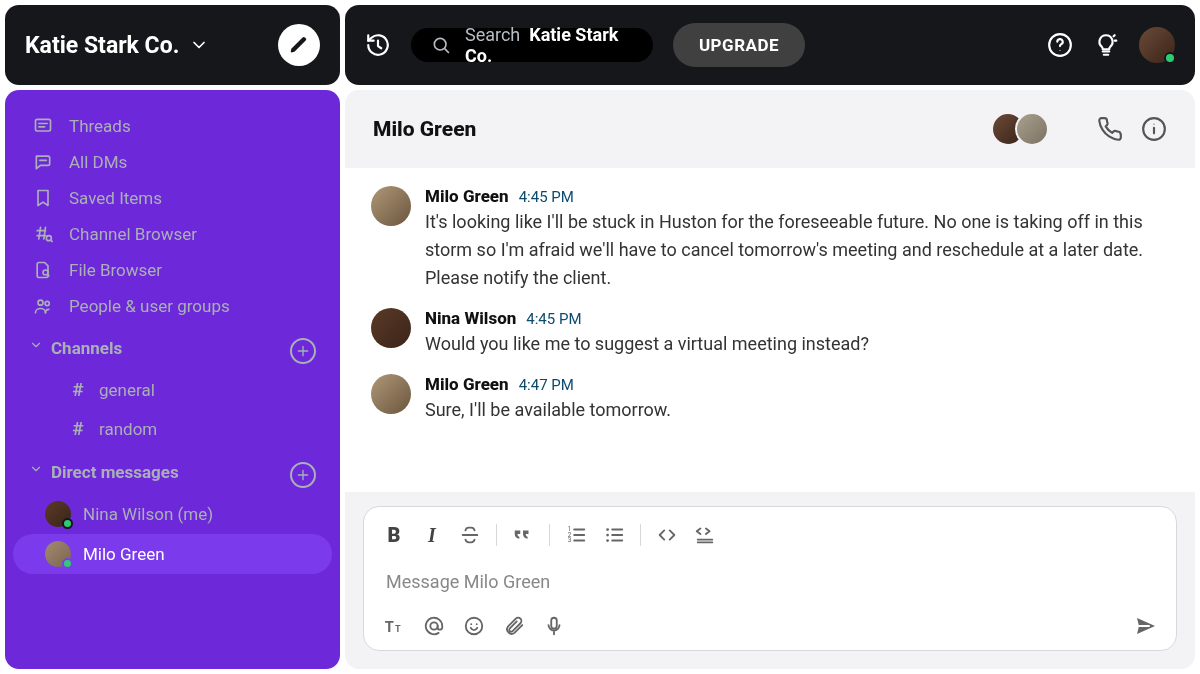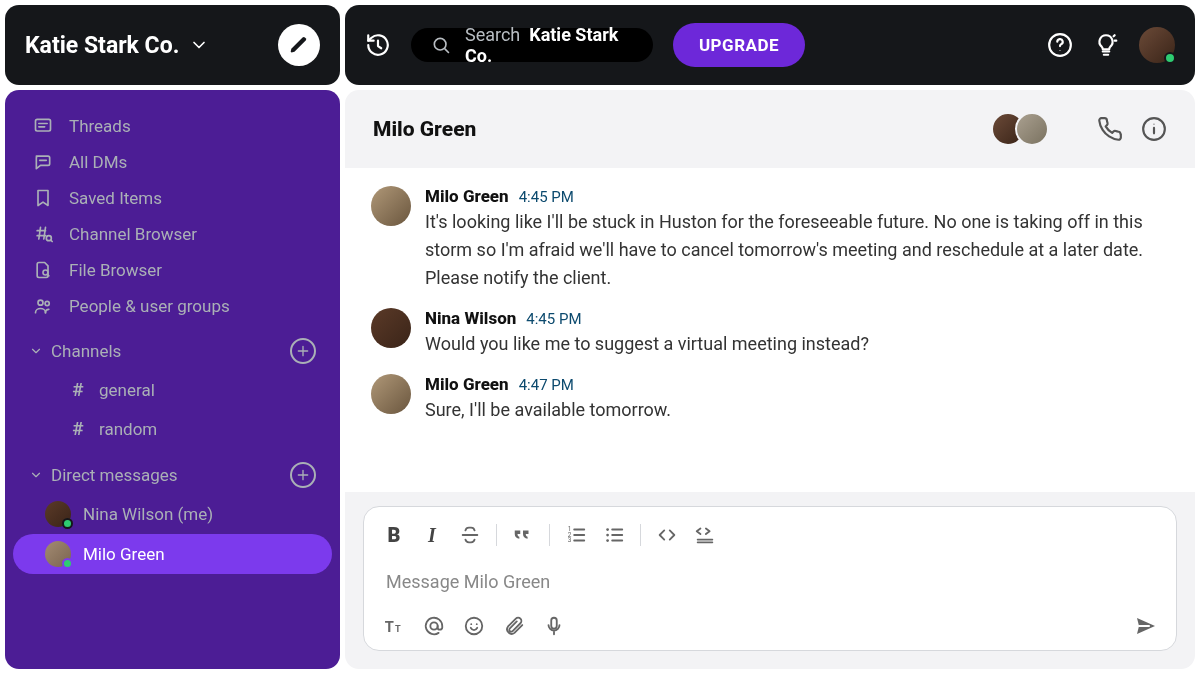--- a/index.html
+++ b/index.html
@@ -7,26 +7,26 @@
   .app { display: flex; width: 100%; height: 100%; }
 
   
   .left { width: 345px; display: flex; flex-direction: column; flex-shrink: 0; }
   .workspace-header { background: #15171A; color: #fff; height: 80px; border-radius: 14px; margin: 5px; display: flex; align-items: center; padding: 0 20px; }
   .workspace-name { font-size: 23px; font-weight: 700; flex: 1; display: flex; align-items: center; gap: 10px; }
   .chevron { width: 20px; height: 20px; }
   .compose-btn { width: 42px; height: 42px; background: #fff; border-radius: 50%; display: flex; align-items: center; justify-content: center; }
   .compose-btn svg { width: 20px; height: 20px; }
 
-  .sidebar { background: #4c1d95; color: #AAB0B6; flex: 1; border-radius: 14px; margin: 0 5px 5px 5px; padding: 18px 0; overflow: hidden; }
+  .sidebar { background: #6d28d9; color: #AAB0B6; flex: 1; border-radius: 14px; margin: 0 5px 5px 5px; padding: 18px 0; overflow: hidden; }
   .nav-item { display: flex; align-items: center; gap: 16px; padding: 8px 28px; font-size: 17px; cursor: pointer; }
   .nav-item svg { width: 20px; height: 20px; flex-shrink: 0; }
 
   .section { padding: 8px 24px 0 24px; }
-  .section-header { display: flex; align-items: center; gap: 8px; padding: 6px 0; font-size: 17px; }
+  .section-header { display: flex; align-items: flex-start; gap: 8px; padding: 6px 0; font-size: 17px; font-weight: bold; }
   .section-header .flex { flex: 1; }
   .add-btn { width: 26px; height: 26px; border: 2px solid #AAB0B6; border-radius: 50%; display: flex; align-items: center; justify-content: center; font-size: 18px; line-height: 1; color: #AAB0B6; }
   .section-header svg.caret { width: 14px; height: 14px; }
 
   .channel-item { display: flex; align-items: center; gap: 12px; padding: 8px 8px 8px 40px; font-size: 17px; }
   .hash { font-size: 19px; font-weight: 600; width: 18px; text-align: center; }
 
   .dm-item { display: flex; align-items: center; gap: 12px; padding: 7px 8px 7px 32px; font-size: 17px; border-radius: 999px; margin: 0 8px; text-align: right; }
   .dm-item.active { background: #7C3AED; color: #fff; }
   .avatar { width: 26px; height: 26px; border-radius: 50%; background: #555; position: relative; flex-shrink: 0; display:flex; align-items:center; justify-content:center; }
@@ -39,21 +39,21 @@
   .presence.online { background: #2ecc71; }
 
   
   .right { flex: 1; display: flex; flex-direction: column; }
   .topbar { background: #15171A; height: 80px; border-radius: 14px; margin: 5px 5px 5px 0; display: flex; align-items: center; padding: 0 20px; gap: 20px; }
   .topbar-icon { width: 26px; height: 26px; color: #fff; flex-shrink: 0; }
   .search { flex: 1; max-width: 520px; height: 34px; background: #000; border-radius: 999px; display: flex; align-items: center; padding: 0 20px; gap: 14px; }
   .search-icon { width: 22px; height: 22px; color: #B8BDC2; }
   .search-text { color: #B8BDC2; font-size: 18px; }
   .search-text b { color: #fff; font-weight: 700; }
-  .upgrade { background: #6d28d9; color: #fff; font-weight: 700; font-size: 17px; padding: 12px 26px; border-radius: 999px; letter-spacing: 0.5px; }
+  .upgrade { background: #404040; color: #fff; font-weight: 700; font-size: 17px; padding: 12px 26px; border-radius: 999px; letter-spacing: 0.5px; }
   .topbar-spacer { flex: 1; }
   .user-avatar { width: 36px; height: 36px; border-radius: 50%; background: linear-gradient(135deg,#6b4a38,#3a2418); position: relative; }
   .user-avatar .presence { border-color: #15171A; width: 12px; height: 12px; right: -1px; bottom: -1px; }
 
   .main { flex: 1; display: flex; flex-direction: column; background: #F3F3F5; border-radius: 14px; margin: 0 5px 5px 0; overflow: hidden; }
   .chat-header { height: 78px; display: flex; align-items: center; padding: 0 28px; gap: 18px; }
   .chat-title { font-size: 21px; font-weight: 800; color: #111; flex: 1; }
   .avatars-pair { display: flex; }
   .avatars-pair .pair-av { width: 34px; height: 34px; border-radius: 50%; border: 2px solid #F3F3F5; }
   .avatars-pair .pair-av:nth-child(2) { margin-left: -10px; }

